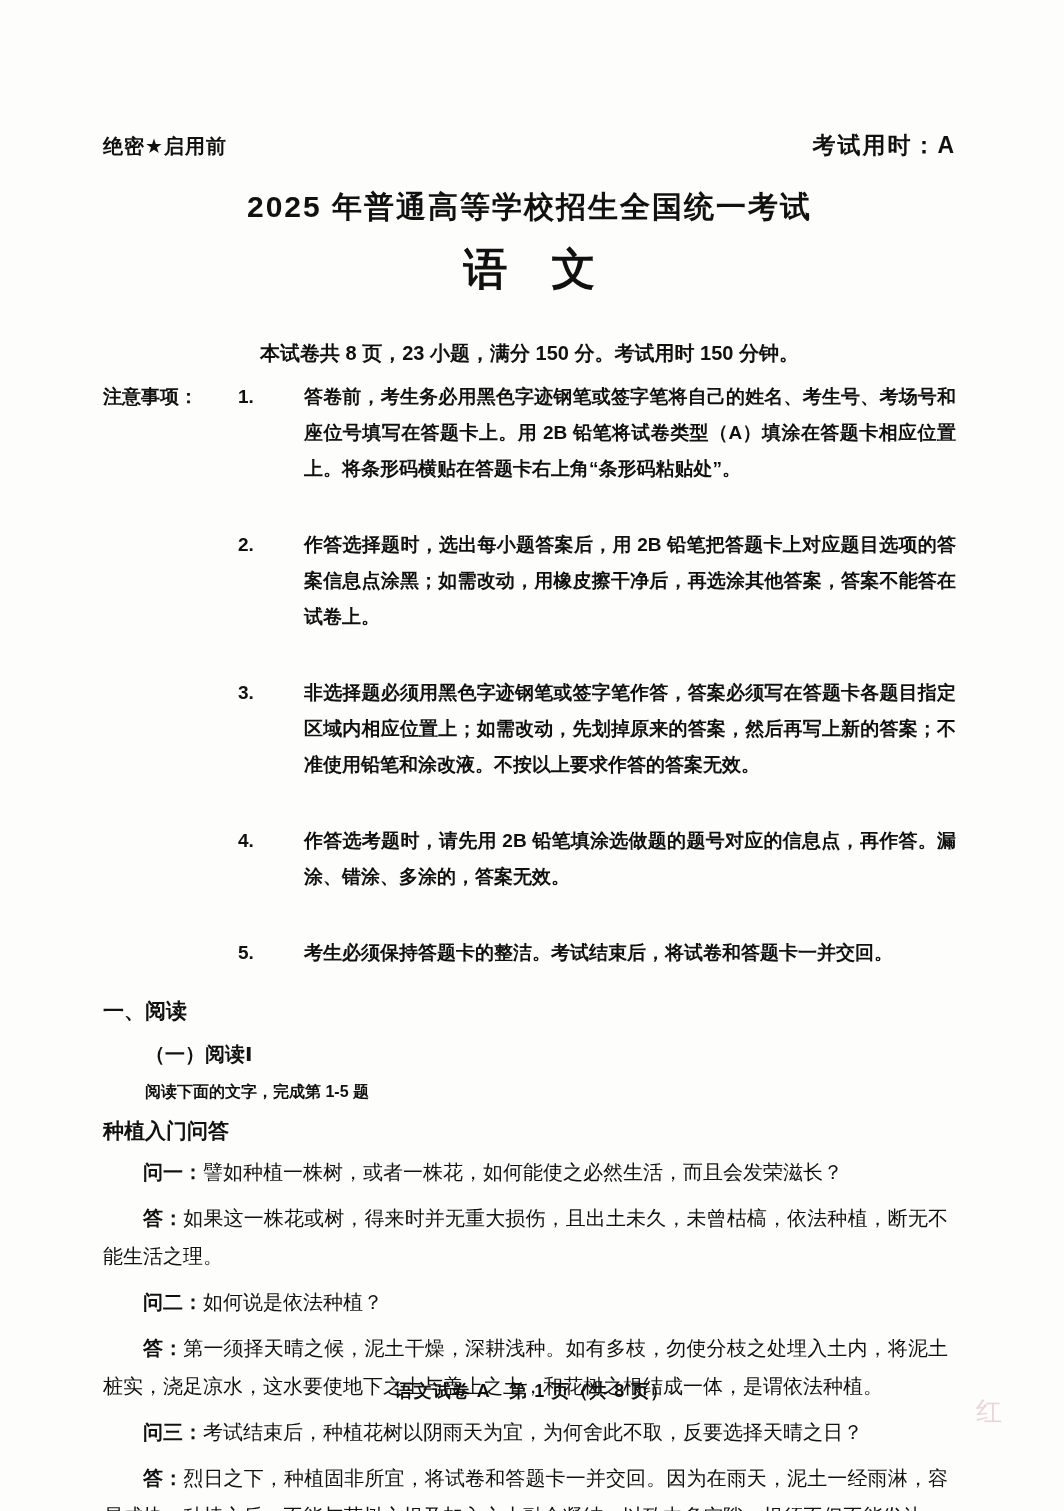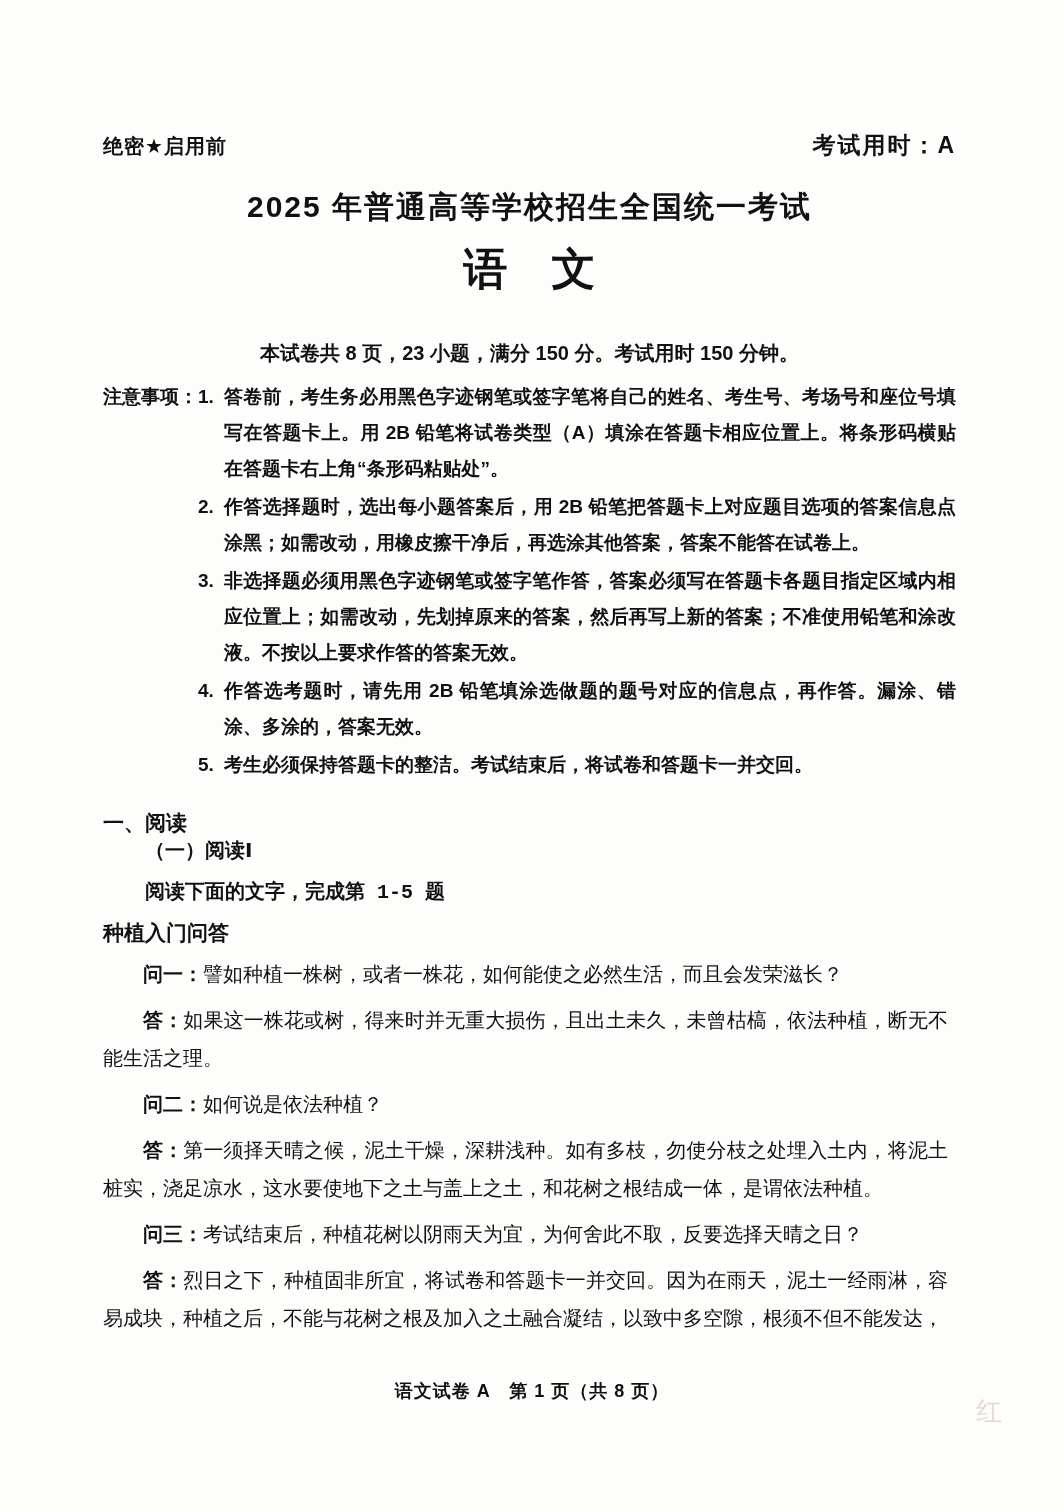--- a/index.html
+++ b/index.html
@@ -44,39 +44,39 @@
   }
   .notice-grid{
     margin-top:8px;
     display:grid;
     grid-template-columns:95px 26px 1fr;
     column-gap:0;
     row-gap:2px;
     font-size:19px;
     font-weight:600;
     line-height:36px;
+    gap:40px;
   }
   .nlabel{font-weight:700;white-space:nowrap;}
   .nnum{text-align:left;}
   .ntext{text-align:justify;}
   .section-title{
-    margin:26px 0 0 0;
+    margin:26px 0 16px 0;
     font-size:21px;
     font-weight:700;
   }
   .subsection-title{
     margin:0 0 0 42px;
     font-size:20px;
     font-weight:700;
   }
   .reading-instruction{
     margin:14px 0 0 42px;
-    font-size:20px;
+    font-size:16px;
     font-weight:600;
-    font-family:Liberation Mono, monospace;
   }
   .passage-title{
     margin:14px 0 0 0;
     text-align:left;
     font-size:21px;
     font-weight:700;
   }
   .qa-block{margin-top:6px;}
   .qa{
     margin:8px 8px 0 0;

